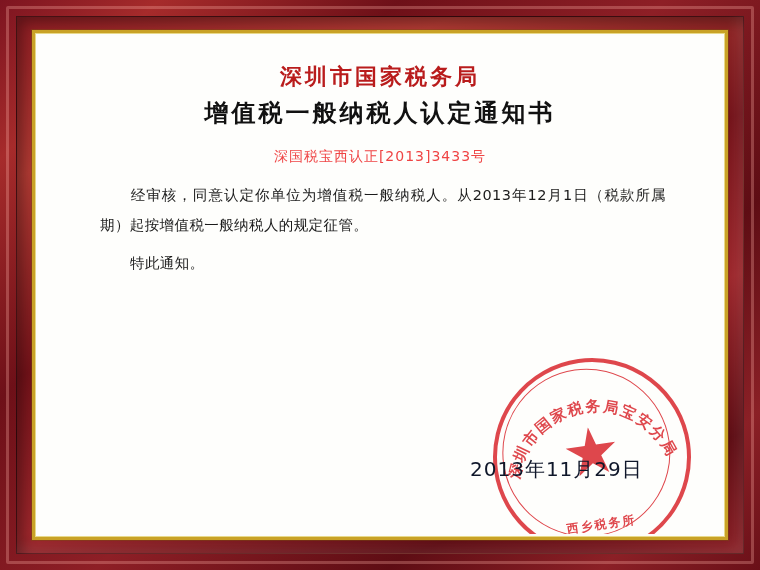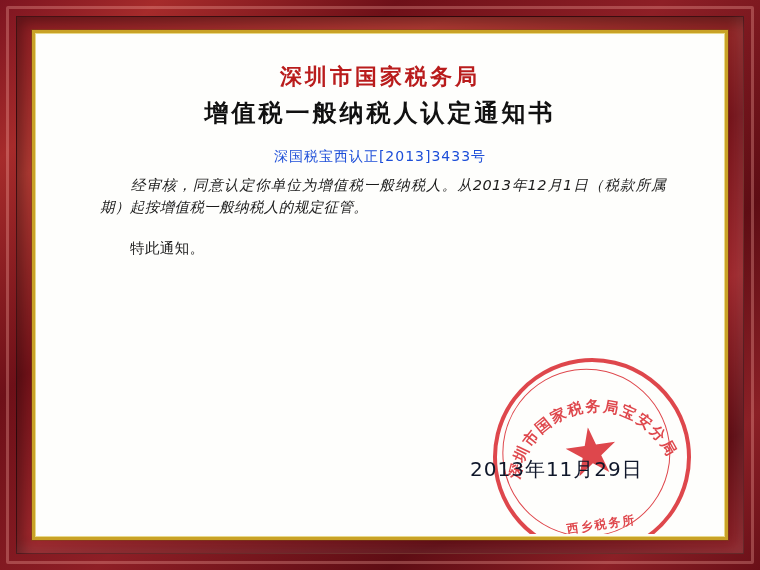--- a/index.html
+++ b/index.html
@@ -88,46 +88,45 @@
     font-weight: bold;
     letter-spacing: 3px;
     line-height: 38px;
     color: #111;
   }
   .doc-number {
     text-align: center;
     font-size: 14px;
     letter-spacing: 1px;
     margin-top: 16px;
-    color: #1d4ed8;
+    color: #ef4444;
   }
   .addressee {
     margin-top: 22px;
     padding-left: 62px;
     padding-right: 50px;
     font-size: 14.5px;
     letter-spacing: 0.5px;
     line-height: 26px;
   }
   .body-para {
-    margin-top: 8px;
+    margin-top: 14px;
     padding-left: 62px;
     padding-right: 56px;
     font-size: 14.5px;
-    line-height: 22px;
+    line-height: 30px;
     letter-spacing: 0.4px;
     text-align: justify;
-    font-style: italic;
   }
   .indent {
     display: inline-block;
     width: 30px;
   }
   .closing {
-    margin-top: 16px;
+    margin-top: 9px;
     padding-left: 62px;
     font-size: 14.5px;
     line-height: 28px;
     letter-spacing: 0.4px;
   }
 
   
   .date-line {
     position: absolute;
     left: 432px;

